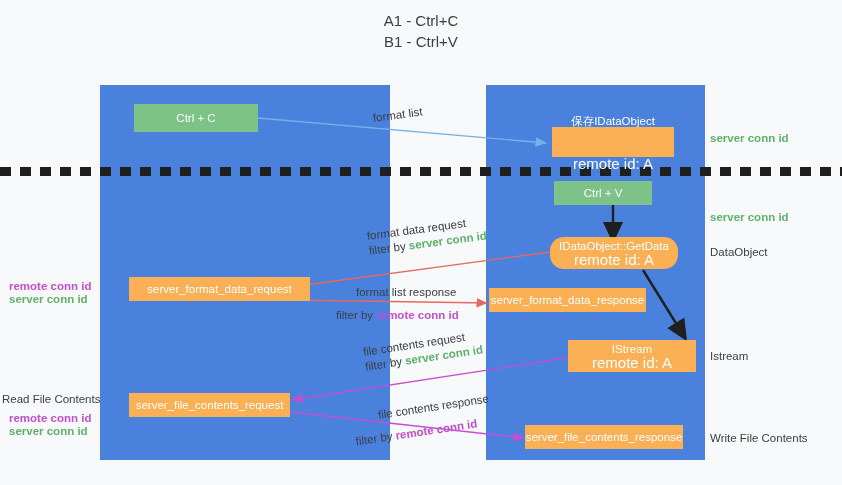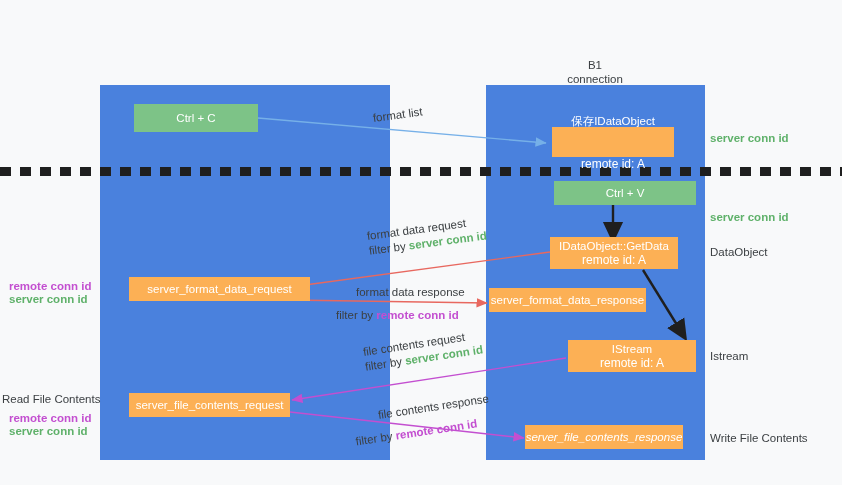--- a/index.html
+++ b/index.html
@@ -38,21 +38,21 @@
   }
 
   
   .box{
     position:absolute;box-sizing:border-box;
     display:flex;flex-direction:column;align-items:center;justify-content:center;
     color:#ffffff;font-size:11.5px;line-height:14px;text-align:center;
   }
   .box.green{background:#7dc387;}
   .box.orange{background:#fcb055;}
-  .box .l2{font-size:12px;}
+  .box .l2{font-size:15px;}
 
   
   .txt{position:absolute;font-size:11.5px;line-height:15px;color:#3c4043;white-space:nowrap;}
   .txt.green{color:#5fb16a;font-weight:bold;}
   .txt.purple{color:#c34fd0;font-weight:bold;}
   .txt.right{color:#3c4043;text-align:center;}
 
   .edge-label{position:absolute;white-space:nowrap;font-size:11.5px;line-height:15px;color:#3c4043;}
   .edge-label b.g{color:#5fb16a;}
   .edge-label b.p{color:#c34fd0;}
@@ -60,28 +60,28 @@
   .rot-a{transform:rotate(-7.5deg);transform-origin:left top;}
   .rot-b{transform:rotate(-8.5deg);transform-origin:left top;}
 
   svg.overlay{position:absolute;left:0;top:0;width:842px;height:485px;pointer-events:none;}
 </style>
 </head>
 <body>
 
 <div id="stage">
 
+  <div class="title">
+    <div>A1 - Ctrl+C</div>
+    <div>B1 - Ctrl+V</div>
+  </div>
 
   <div class="lane" id="lane-a"></div>
   <div class="lane" id="lane-b"></div>
 
-  <div class="lane-head" style="left:545px;top:58px;width:100px;">
-    <div>B1</div>
-    <div>connection</div>
-  </div>
 
   <svg class="overlay" viewBox="0 0 842 485">
     <defs>
       <marker id="ah-blue" markerWidth="9" markerHeight="9" refX="7.5" refY="4" orient="auto">
         <path d="M0,0.6 L8,4 L0,7.4 z" fill="#76b0e8"></path>
       </marker>
       <marker id="ah-red" markerWidth="9" markerHeight="9" refX="7.5" refY="4" orient="auto">
         <path d="M0,0.6 L8,4 L0,7.4 z" fill="#e8685f"></path>
       </marker>
       <marker id="ah-mag" markerWidth="9" markerHeight="9" refX="7.5" refY="4" orient="auto">
@@ -111,25 +111,25 @@
 
   <div class="box green" style="left:134px;top:104px;width:124px;height:28px;">
     <div>Ctrl + C</div>
   </div>
 
   <div class="box orange" style="left:552px;top:127px;width:122px;height:30px;gap:29px;">
     <div>保存IDataObject</div>
     <div class="l2">remote id: A</div>
   </div>
 
-  <div class="box green" style="left:554px;top:181px;width:142px;height:24px;">
+  <div class="box green" style="left:554px;top:181px;width:98px;height:24px;">
     <div>Ctrl + V</div>
   </div>
 
-  <div class="box orange" style="left:550px;top:237px;width:128px;height:32px;">
+  <div class="box orange" style="left:550px;top:237px;width:128px;height:32px;border-radius:14px;">
     <div>IDataObject::GetData</div>
     <div class="l2">remote id: A</div>
   </div>
 
   <div class="box orange" style="left:568px;top:340px;width:128px;height:32px;">
     <div>IStream</div>
     <div class="l2">remote id: A</div>
   </div>
 
   <div class="box orange" style="left:129px;top:277px;width:181px;height:24px;">
@@ -137,21 +137,21 @@
   </div>
 
   <div class="box orange" style="left:489px;top:288px;width:157px;height:24px;align-items:center;">
     <div>server_format_data_response</div>
   </div>
 
   <div class="box orange" style="left:129px;top:393px;width:161px;height:24px;align-items:center;">
     <div>server_file_contents_request</div>
   </div>
 
-  <div class="box orange" style="left:525px;top:425px;width:158px;height:24px;font-style:italic;">
+  <div class="box orange" style="left:525px;top:425px;width:158px;height:24px;">
     <div>server_file_contents_response</div>
   </div>
 
   <div class="txt green" style="left:710px;top:131px;">server conn id</div>
   <div class="txt green" style="left:710px;top:210px;">server conn id</div>
   <div class="txt right" style="left:710px;top:245px;">DataObject</div>
   <div class="txt right" style="left:710px;top:349px;">Istream</div>
   <div class="txt right" style="left:710px;top:431px;">Write File Contents</div>
 
   <div class="txt purple" style="left:9px;top:279px;">remote conn id</div>
@@ -166,21 +166,21 @@
   </div>
 
   <div class="edge-label rot-a" style="left:366px;top:229px;">
     <div>format data request</div>
     <div>
       <span>filter by </span><b class="g">server conn id</b>
     </div>
   </div>
 
   <div class="edge-label" style="left:356px;top:285px;">
-    <div>format data response</div>
+    <div>format list response</div>
     <div style="margin-top:8px;margin-left:-20px;">
       <span>filter by </span><b class="p">remote conn id</b>
     </div>
   </div>
 
   <div class="edge-label rot-b" style="left:362px;top:345px;">
     <div>file contents request</div>
     <div>
       <span>filter by </span><b class="g">server conn id</b>
     </div>

